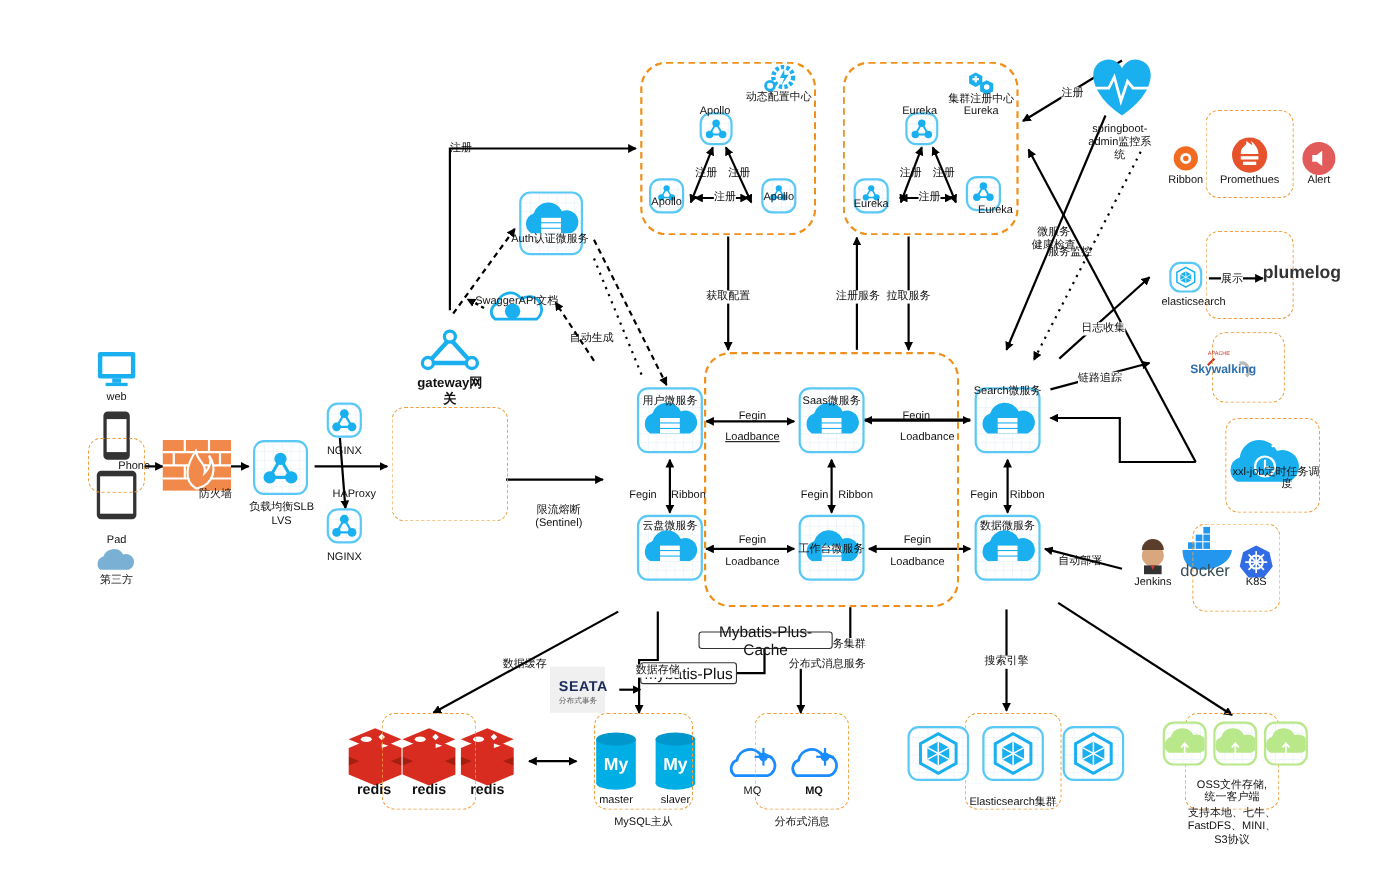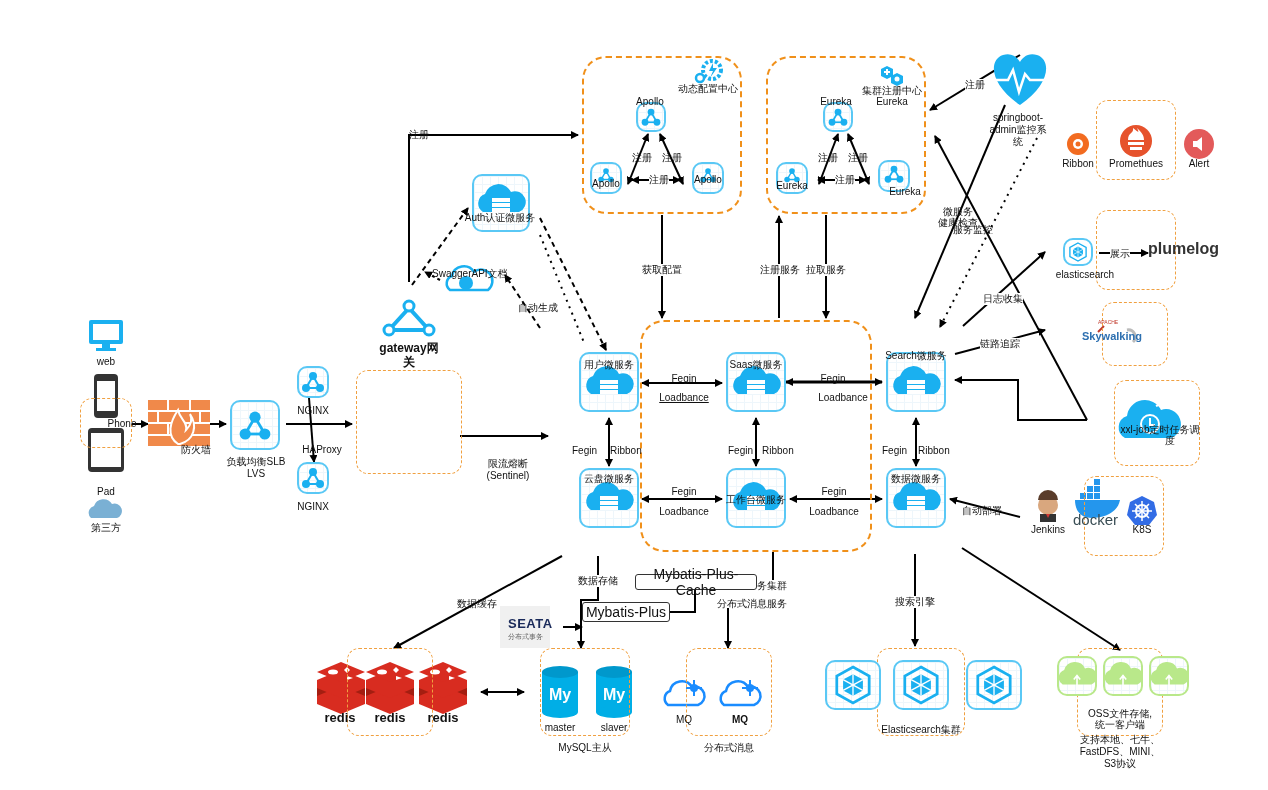--- a/index.html
+++ b/index.html
@@ -507,21 +507,21 @@
 
   <div class="lbl c" style="left:1160px;top:424px;">xxl-job定时任务调</div>
   <div class="lbl c" style="left:1170px;top:435px;">度</div>
 
   <div class="lbl c" style="left:982px;top:505px;">自动部署</div>
   <div class="lbl c" style="left:1048px;top:524px;">Jenkins</div>
   <div style="position:absolute;left:1073px;top:511px;font-size:15px;color:#394d54;">docker</div>
   <div class="lbl c" style="left:1142px;top:524px;">K8S</div>
 
   <div class="lbl c" style="left:477px;top:598px;">数据缓存</div>
-  <div class="lbl c" style="left:598px;top:575px;background:#fff;">数据存储</div>
+  <div class="lbl c" style="left:598px;top:604px;background:#fff;">数据存储</div>
   <div class="lbl" style="left:757px;top:580px;">务集群</div>
   <div class="lbl c" style="left:752px;top:598px;">分布式消息服务</div>
   <div class="lbl c" style="left:340px;top:712px;font-size:13px;font-weight:bold;">redis</div>
   <div class="lbl c" style="left:390px;top:712px;font-size:13px;font-weight:bold;">redis</div>
   <div class="lbl c" style="left:443px;top:712px;font-size:13px;font-weight:bold;">redis</div>
   <div class="lbl c" style="left:560px;top:722px;">master</div>
   <div class="lbl c" style="left:614px;top:722px;">slaver</div>
   <div class="lbl c" style="left:585px;top:742px;">MySQL主从</div>
   <div class="lbl c" style="left:684px;top:714px;">MQ</div>
   <div class="lbl c" style="left:740px;top:714px;font-weight:bold;">MQ</div>

